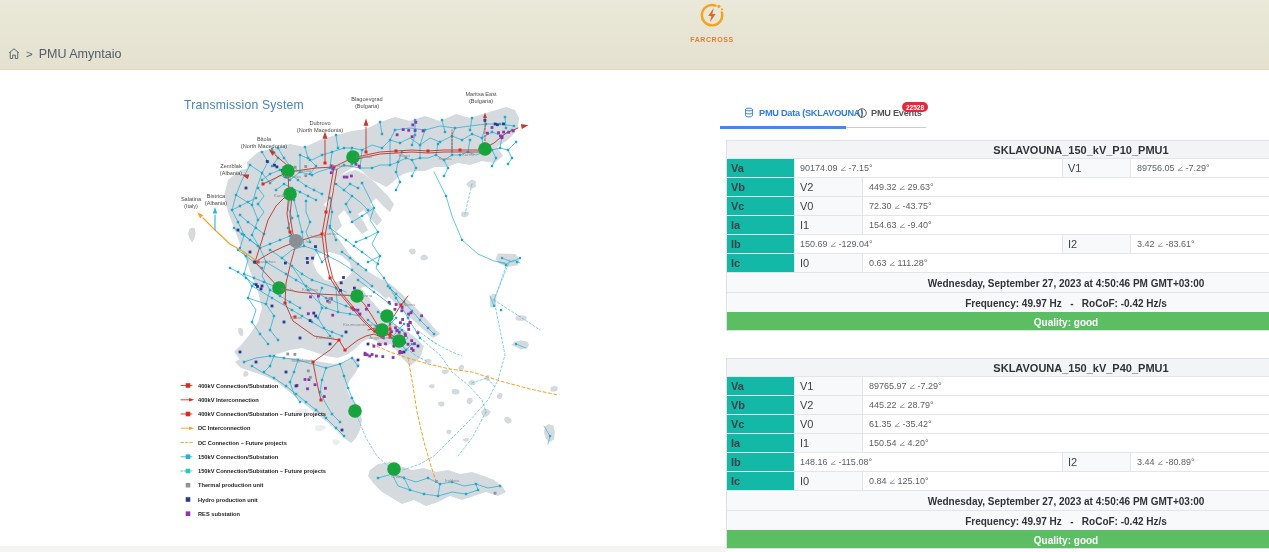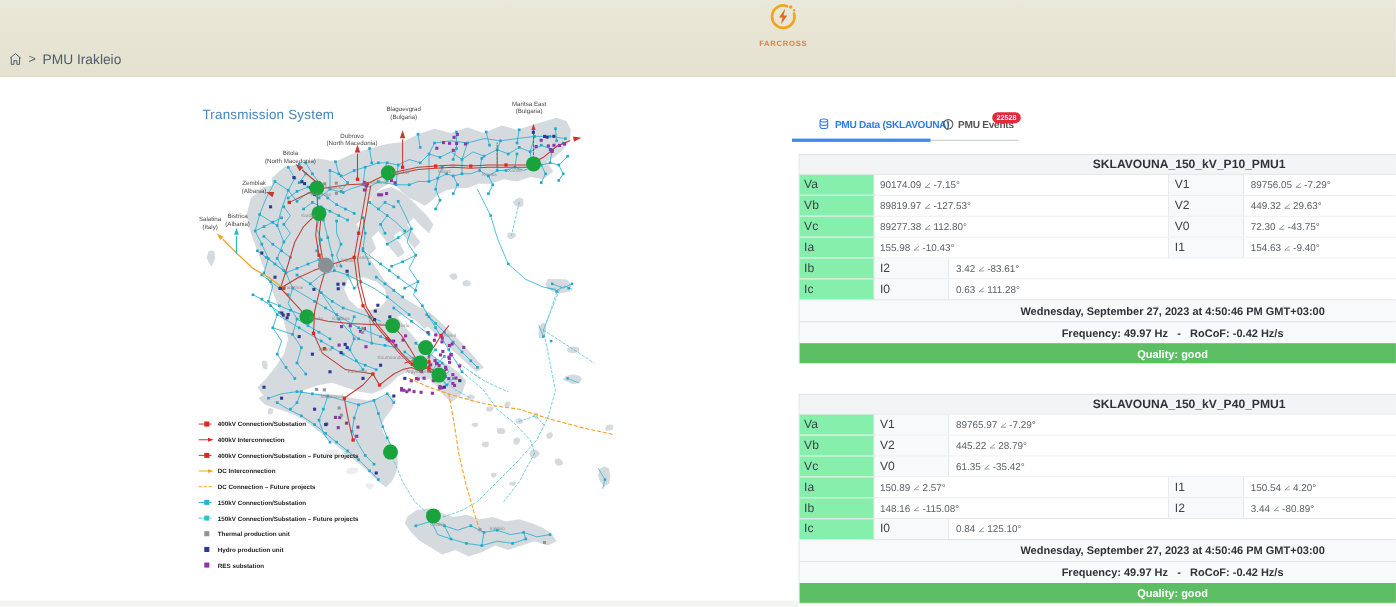--- a/index.html
+++ b/index.html
@@ -17,21 +17,21 @@
 .tab1 svg{margin-right:5px}
 .tabline1{position:absolute;left:-6px;top:25px;width:126px;height:3px;background:#3d8bf0}
 .tabline2{position:absolute;left:120px;top:26px;width:80px;height:1px;background:#c9ccd0}
 .tab2{position:absolute;left:131px;top:7px;color:#555;font-weight:bold;font-size:9.2px;letter-spacing:-0.25px;display:flex;align-items:center}
 .tab2 svg{margin-right:4px}
 .badge{position:absolute;left:176px;top:1px;background:#e5293b;color:#fff;font-size:6.5px;font-weight:bold;border-radius:7px;padding:1.5px 4px}
 
 .tbl{position:absolute;left:726px;width:680px;border:1px solid #dee2e6;box-sizing:border-box;font-size:10px;color:#555}
 .row{display:flex;border-top:1px solid #e3e6e9;box-sizing:border-box}
 .row:first-child{border-top:none}
-.c1{width:68px;box-sizing:border-box;background:#86efac;border-right:1px solid #e3e6e9;font-weight:normal;color:#3e4347;font-size:11px;padding:3px 0 0 4px}
+.c1{width:68px;box-sizing:border-box;background:#14b8a6;border-right:1px solid #e3e6e9;font-weight:bold;color:#3e4347;font-size:11px;padding:3px 0 0 4px}
 .c2{width:268px;box-sizing:border-box;background:#fff;border-right:1px solid #e3e6e9;padding:3.5px 0 0 5px;font-size:9px;color:#5a5f64}
 .c3{width:68px;box-sizing:border-box;background:#f8f9fa;border-right:1px solid #e3e6e9;font-weight:normal;color:#3e4347;font-size:11px;padding:3px 0 0 5px}
 .c4{flex:1;background:#fff;padding:3.5px 0 0 6px;font-size:9px;color:#5a5f64}
 .th{height:17px;background:#f3f4f5;text-align:center;font-weight:bold;color:#2f3338;font-size:11px;padding:2.5px 0 0 30px;box-sizing:border-box}
 .merged{height:20px;background:#f8f9fa;text-align:center;font-weight:bold;color:#2f3338;font-size:10px;padding:4.5px 0 0 0;box-sizing:border-box;border-top:1px solid #e3e6e9}
 .qual{height:18px;background:#5cbe63;text-align:center;font-weight:bold;color:#fff;font-size:10px;padding:4.5px 0 0 0;box-sizing:border-box}
 .dr{height:19px}
 </style>
 </head>
 <body>
@@ -43,21 +43,21 @@
     <circle cx="23.9" cy="6.3" r="1.1" fill="#f5a31f"></circle>
     <path d="M 15.9 4.8 L 10.2 12.9 L 13.4 12.9 L 11.9 19.3 L 17.7 11.1 L 14.3 11.1 Z" fill="#e2691f"></path>
   </svg>
   <div class="logoname">FARCROSS</div>
 </div>
 <div class="crumb">
   <svg width="12" height="12" viewBox="0 0 16 16" fill="none" stroke="#4f5d6a" stroke-width="1.2">
       <path d="M1.5 6.5 L8 1 L14.5 6.5 M3 5.5 V14 H6.2 V9.5 H9.8 V14 H13 V5.5"></path>
     </svg>
   <span class="gt">&gt;</span>
-  <span>PMU Irakleio</span>
+  <span>PMU Amyntaio</span>
 </div>
 
 <div id="mapbox" style="position:absolute;left:150px;top:85px;width:419px;height:467px">
 <svg width="419" height="467" viewBox="150 85 419 467">
 
 <path d="M247.0 162.0 L258.0 152.0 L272.0 149.0 L290.0 144.0 L305.0 147.0 L320.0 140.0 L336.0 135.0 L352.0 131.0 L366.0 129.0 L380.0 122.0 L395.0 117.0 L410.0 121.0 L425.0 116.0 L440.0 121.0 L456.0 114.0 L470.0 118.0 L486.0 113.0 L496.0 110.0 L506.0 107.0 L515.0 110.0 L519.0 118.0 L518.0 128.0 L512.0 136.0 L505.0 142.0 L497.0 147.0 L503.0 156.0 L494.0 163.0 L482.0 161.0 L470.0 165.0 L458.0 163.0 L446.0 167.0 L435.0 167.0 L425.0 171.0 L415.0 171.0 L406.0 173.0 L398.0 177.0 L392.0 183.0 L386.0 187.0 L379.0 183.0 L372.0 180.0 L366.0 175.0 L360.0 169.0 L356.0 166.0 L348.0 170.0 L340.0 176.0 L334.0 186.0 L330.0 198.0 L324.0 204.0 L316.0 206.0 L306.0 204.0 L294.0 200.0 L282.0 196.0 L270.0 192.0 L258.0 188.0 L248.0 176.0 Z" fill="#d4dade"></path>
 <path d="M340.0 176.0 L348.0 172.0 L356.0 170.0 L364.0 174.0 L372.0 180.0 L380.0 188.0 L388.0 196.0 L394.0 204.0 L390.0 212.0 L383.0 206.0 L376.0 198.0 L370.0 204.0 L376.0 212.0 L382.0 220.0 L377.0 226.0 L370.0 218.0 L364.0 210.0 L358.0 214.0 L364.0 222.0 L368.0 230.0 L362.0 234.0 L355.0 226.0 L350.0 218.0 L344.0 210.0 L338.0 216.0 L342.0 226.0 L336.0 232.0 L330.0 224.0 L326.0 214.0 L328.0 204.0 L332.0 194.0 L336.0 184.0 Z" fill="#d4dade"></path>
 <path d="M228.0 180.0 L240.0 170.0 L250.0 168.0 L262.0 180.0 L276.0 190.0 L290.0 198.0 L306.0 201.0 L322.0 202.0 L330.0 212.0 L331.0 228.0 L340.0 241.0 L349.0 254.0 L359.0 264.0 L369.0 272.0 L379.0 278.0 L388.0 284.0 L393.0 293.0 L386.0 299.0 L377.0 291.0 L367.0 286.0 L361.0 288.0 L369.0 298.0 L377.0 307.0 L384.0 315.0 L392.0 322.0 L400.0 328.0 L408.0 332.0 L416.0 338.0 L424.0 346.0 L420.0 358.0 L410.0 366.0 L402.0 358.0 L396.0 350.0 L390.0 344.0 L386.0 346.0 L378.0 342.0 L370.0 338.0 L362.0 342.0 L356.0 348.0 L348.0 354.0 L338.0 358.0 L326.0 356.0 L314.0 352.0 L302.0 348.0 L290.0 350.0 L278.0 354.0 L266.0 358.0 L252.0 362.0 L240.0 360.0 L234.0 352.0 L242.0 344.0 L250.0 334.0 L258.0 322.0 L262.0 308.0 L258.0 292.0 L252.0 276.0 L246.0 260.0 L240.0 244.0 L234.0 228.0 L228.0 212.0 L224.0 196.0 Z" fill="#d4dade"></path>
 <path d="M238.0 360.0 L250.0 356.0 L262.0 354.0 L274.0 356.0 L286.0 358.0 L298.0 358.0 L310.0 360.0 L322.0 362.0 L334.0 364.0 L346.0 362.0 L354.0 358.0 L360.0 364.0 L356.0 372.0 L350.0 380.0 L346.0 388.0 L350.0 396.0 L356.0 404.0 L360.0 412.0 L362.0 420.0 L360.0 430.0 L356.0 438.0 L351.0 443.0 L344.0 438.0 L336.0 430.0 L327.0 422.0 L317.0 414.0 L307.0 406.0 L297.0 398.0 L287.0 390.0 L277.0 382.0 L265.0 376.0 L253.0 372.0 L241.0 368.0 L235.0 362.0 Z" fill="#d4dade"></path>
 <path d="M370.0 470.0 L378.0 464.0 L390.0 462.0 L400.0 466.0 L412.0 470.0 L424.0 468.0 L436.0 472.0 L448.0 470.0 L460.0 474.0 L472.0 472.0 L484.0 476.0 L494.0 480.0 L502.0 486.0 L506.0 492.0 L498.0 496.0 L486.0 492.0 L474.0 496.0 L462.0 500.0 L450.0 496.0 L438.0 502.0 L426.0 506.0 L414.0 500.0 L402.0 504.0 L392.0 498.0 L382.0 492.0 L374.0 484.0 L368.0 476.0 Z" fill="#d4dade"></path>
@@ -852,50 +852,44 @@
       <div class="c2">90174.09 <svg width="6" height="5" viewBox="0 0 6 5" style="margin:0 0px">
           <path d="M5.4 0.7 L1.0 4.4 H5.7" fill="none" stroke="#8a8f94" stroke-width="0.85"></path>
         </svg> -7.15°</div>
       <div class="c3">V1</div>
       <div class="c4">89756.05 <svg width="6" height="5" viewBox="0 0 6 5" style="margin:0 0px">
           <path d="M5.4 0.7 L1.0 4.4 H5.7" fill="none" stroke="#8a8f94" stroke-width="0.85"></path>
         </svg> -7.29°</div>
     </div>
   <div class="row dr">
       <div class="c1">Vb</div>
-      <div class="c2">89819.97 <svg width="6" height="5" viewBox="0 0 6 5" style="margin:0 0px">
-          <path d="M5.4 0.7 L1.0 4.4 H5.7" fill="none" stroke="#8a8f94" stroke-width="0.85"></path>
-        </svg> -127.53°</div>
       <div class="c3">V2</div>
       <div class="c4">449.32 <svg width="6" height="5" viewBox="0 0 6 5" style="margin:0 0px">
           <path d="M5.4 0.7 L1.0 4.4 H5.7" fill="none" stroke="#8a8f94" stroke-width="0.85"></path>
         </svg> 29.63°</div>
     </div>
   <div class="row dr">
       <div class="c1">Vc</div>
-      <div class="c2">89277.38 <svg width="6" height="5" viewBox="0 0 6 5" style="margin:0 0px">
-          <path d="M5.4 0.7 L1.0 4.4 H5.7" fill="none" stroke="#8a8f94" stroke-width="0.85"></path>
-        </svg> 112.80°</div>
       <div class="c3">V0</div>
       <div class="c4">72.30 <svg width="6" height="5" viewBox="0 0 6 5" style="margin:0 0px">
           <path d="M5.4 0.7 L1.0 4.4 H5.7" fill="none" stroke="#8a8f94" stroke-width="0.85"></path>
         </svg> -43.75°</div>
     </div>
   <div class="row dr">
       <div class="c1">Ia</div>
-      <div class="c2">155.98 <svg width="6" height="5" viewBox="0 0 6 5" style="margin:0 0px">
-          <path d="M5.4 0.7 L1.0 4.4 H5.7" fill="none" stroke="#8a8f94" stroke-width="0.85"></path>
-        </svg> -10.43°</div>
       <div class="c3">I1</div>
       <div class="c4">154.63 <svg width="6" height="5" viewBox="0 0 6 5" style="margin:0 0px">
           <path d="M5.4 0.7 L1.0 4.4 H5.7" fill="none" stroke="#8a8f94" stroke-width="0.85"></path>
         </svg> -9.40°</div>
     </div>
   <div class="row dr">
       <div class="c1">Ib</div>
+      <div class="c2">150.69 <svg width="6" height="5" viewBox="0 0 6 5" style="margin:0 0px">
+          <path d="M5.4 0.7 L1.0 4.4 H5.7" fill="none" stroke="#8a8f94" stroke-width="0.85"></path>
+        </svg> -129.04°</div>
       <div class="c3">I2</div>
       <div class="c4">3.42 <svg width="6" height="5" viewBox="0 0 6 5" style="margin:0 0px">
           <path d="M5.4 0.7 L1.0 4.4 H5.7" fill="none" stroke="#8a8f94" stroke-width="0.85"></path>
         </svg> -83.61°</div>
     </div>
   <div class="row dr">
       <div class="c1">Ic</div>
       <div class="c3">I0</div>
       <div class="c4">0.63 <svg width="6" height="5" viewBox="0 0 6 5" style="margin:0 0px">
           <path d="M5.4 0.7 L1.0 4.4 H5.7" fill="none" stroke="#8a8f94" stroke-width="0.85"></path>
@@ -924,23 +918,20 @@
     </div>
   <div class="row dr">
       <div class="c1">Vc</div>
       <div class="c3">V0</div>
       <div class="c4">61.35 <svg width="6" height="5" viewBox="0 0 6 5" style="margin:0 0px">
           <path d="M5.4 0.7 L1.0 4.4 H5.7" fill="none" stroke="#8a8f94" stroke-width="0.85"></path>
         </svg> -35.42°</div>
     </div>
   <div class="row dr">
       <div class="c1">Ia</div>
-      <div class="c2">150.89 <svg width="6" height="5" viewBox="0 0 6 5" style="margin:0 0px">
-          <path d="M5.4 0.7 L1.0 4.4 H5.7" fill="none" stroke="#8a8f94" stroke-width="0.85"></path>
-        </svg> 2.57°</div>
       <div class="c3">I1</div>
       <div class="c4">150.54 <svg width="6" height="5" viewBox="0 0 6 5" style="margin:0 0px">
           <path d="M5.4 0.7 L1.0 4.4 H5.7" fill="none" stroke="#8a8f94" stroke-width="0.85"></path>
         </svg> 4.20°</div>
     </div>
   <div class="row dr">
       <div class="c1">Ib</div>
       <div class="c2">148.16 <svg width="6" height="5" viewBox="0 0 6 5" style="margin:0 0px">
           <path d="M5.4 0.7 L1.0 4.4 H5.7" fill="none" stroke="#8a8f94" stroke-width="0.85"></path>
         </svg> -115.08°</div>

